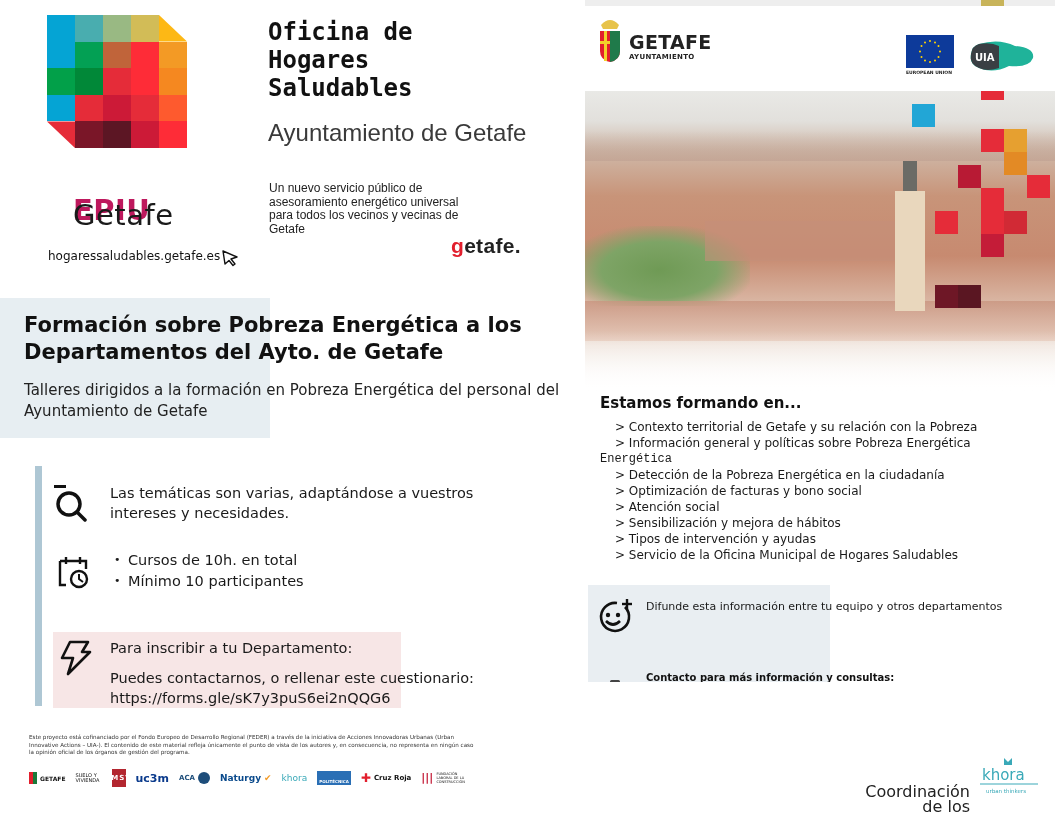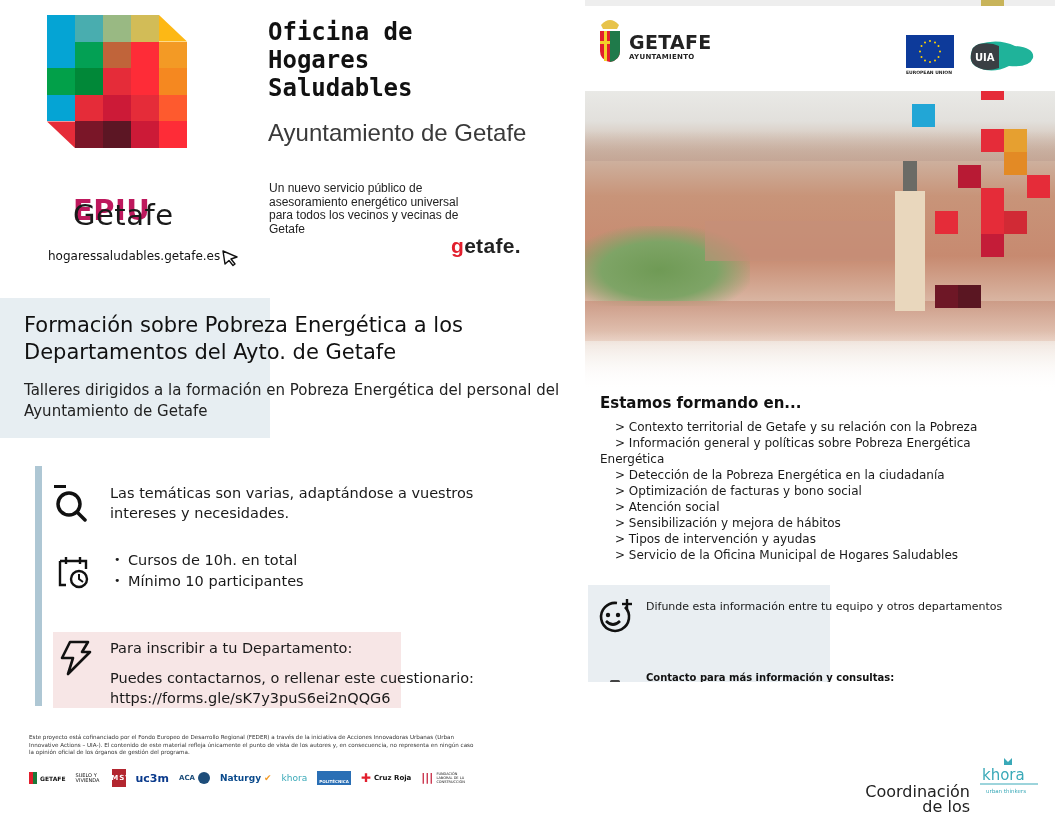--- a/index.html
+++ b/index.html
@@ -18,21 +18,21 @@
   .site-url { position: absolute; left: 48px; top: 249px; font-size: 12px; color: #111; font-family: "DejaVu Sans", sans-serif; }
   .cursor-icon { position: absolute; left: 220px; top: 248px; width: 20px; height: 20px; }
 
   .oficina-title { position: absolute; left: 268px; top: 18px; font-family: "DejaVu Sans Mono", monospace; font-weight: bold; font-size: 24px; line-height: 28px; color: #111; width: 260px; }
   .ayto-title { position: absolute; left: 268px; top: 120px; font-family: "Liberation Sans", sans-serif; font-weight: 300; font-size: 24px; line-height: 26px; color: #3a3a3a; width: 260px; }
   .ayto-desc { position: absolute; left: 269px; top: 182px; font-family: "Liberation Sans", sans-serif; font-size: 12px; line-height: 13.5px; color: #222; width: 200px; }
   .getafe-brand { position: absolute; left: 451px; top: 234px; font-family: "Liberation Sans", sans-serif; font-weight: bold; font-size: 21px; color: #222; letter-spacing: 0.3px; }
   .getafe-brand .g { color: #e21f2d; }
 
   .title-bg { position: absolute; left: 0; top: 298px; width: 270px; height: 140px; background: #e7eef2; }
-  .main-title { position: absolute; left: 24px; top: 312px; width: 540px; font-size: 21px; line-height: 27px; font-weight: normal; color: #111; }
+  .main-title { position: absolute; left: 24px; top: 312px; width: 540px; font-size: 21px; line-height: 27px; font-weight: bold; color: #111; }
   .main-sub { position: absolute; left: 24px; top: 380px; width: 540px; font-size: 15px; line-height: 21px; color: #222; }
 
   .side-bar { position: absolute; left: 35px; top: 466px; width: 7px; height: 240px; background: #aec7d4; }
   .info-icon { position: absolute; width: 40px; height: 40px; }
   .info-text { position: absolute; left: 110px; font-size: 14.5px; line-height: 20px; color: #1a1a1a; }
 
   .bullets { position: absolute; left: 114px; top: 550px; font-size: 14.5px; line-height: 20.5px; color: #1a1a1a; }
   .bullets li { list-style: none; position: relative; padding-left: 14px; }
   .bullets li::before { content: "•"; position: absolute; left: 0; top: 0; font-size: 11px; }
 
@@ -58,21 +58,21 @@
   .eu-label { position: absolute; left: 321px; top: 70px; font-size: 4.5px; font-weight: bold; color: #222; }
   .uia-logo { position: absolute; left: 384px; top: 40px; width: 68px; height: 33px; }
 
   .photo { position: absolute; left: 0; top: 91px; width: 470px; height: 300px; overflow: hidden;
            background: linear-gradient(180deg, #e9e9e6 0%, #e2e0dc 10%, #cfb8a8 20%, #c89479 35%, #c78a70 55%, #d9b5a2 70%, #efe4dc 85%, #ffffff 100%); }
   .photo-layer { position: absolute; }
   .pixel { position: absolute; width: 23px; height: 23px; }
 
   .forming-title { position: absolute; left: 15px; top: 394px; font-size: 15px; font-weight: bold; color: #111; }
   .forming-list { position: absolute; left: 30px; top: 419px; width: 420px; font-size: 12px; line-height: 16px; color: #1a1a1a; }
-  .forming-list .wrap { margin-left: -15px; }
+  .forming-list .wrap { margin-left: -15px; font-family: Liberation Mono, monospace; }
 
   .share-bg { position: absolute; left: 3px; top: 585px; width: 242px; height: 97px; background: #e9eef2; }
   .share-icon { position: absolute; left: 12px; top: 597px; width: 38px; height: 38px; }
   .share-text { position: absolute; left: 61px; top: 595px; width: 400px; font-size: 11px; line-height: 23px; color: #1a1a1a; }
   .contact-clip { position: absolute; left: 0; top: 666px; width: 470px; height: 16px; overflow: hidden; }
   .contact-text { position: absolute; left: 61px; top: 6px; font-size: 10px; font-weight: bold; color: #111; }
   .contact-dot { position: absolute; left: 25px; top: 14px; width: 10px; height: 3px; background: #444; border-radius: 2px; }
 
   .coord-label { position: absolute; left: 270px; top: 766px; width: 115px; text-align: right; font-size: 16px; line-height: 15px; color: #222; margin-top: 18px; }
   .khora-logo { position: absolute; left: 395px; top: 756px; width: 58px; height: 40px; }

